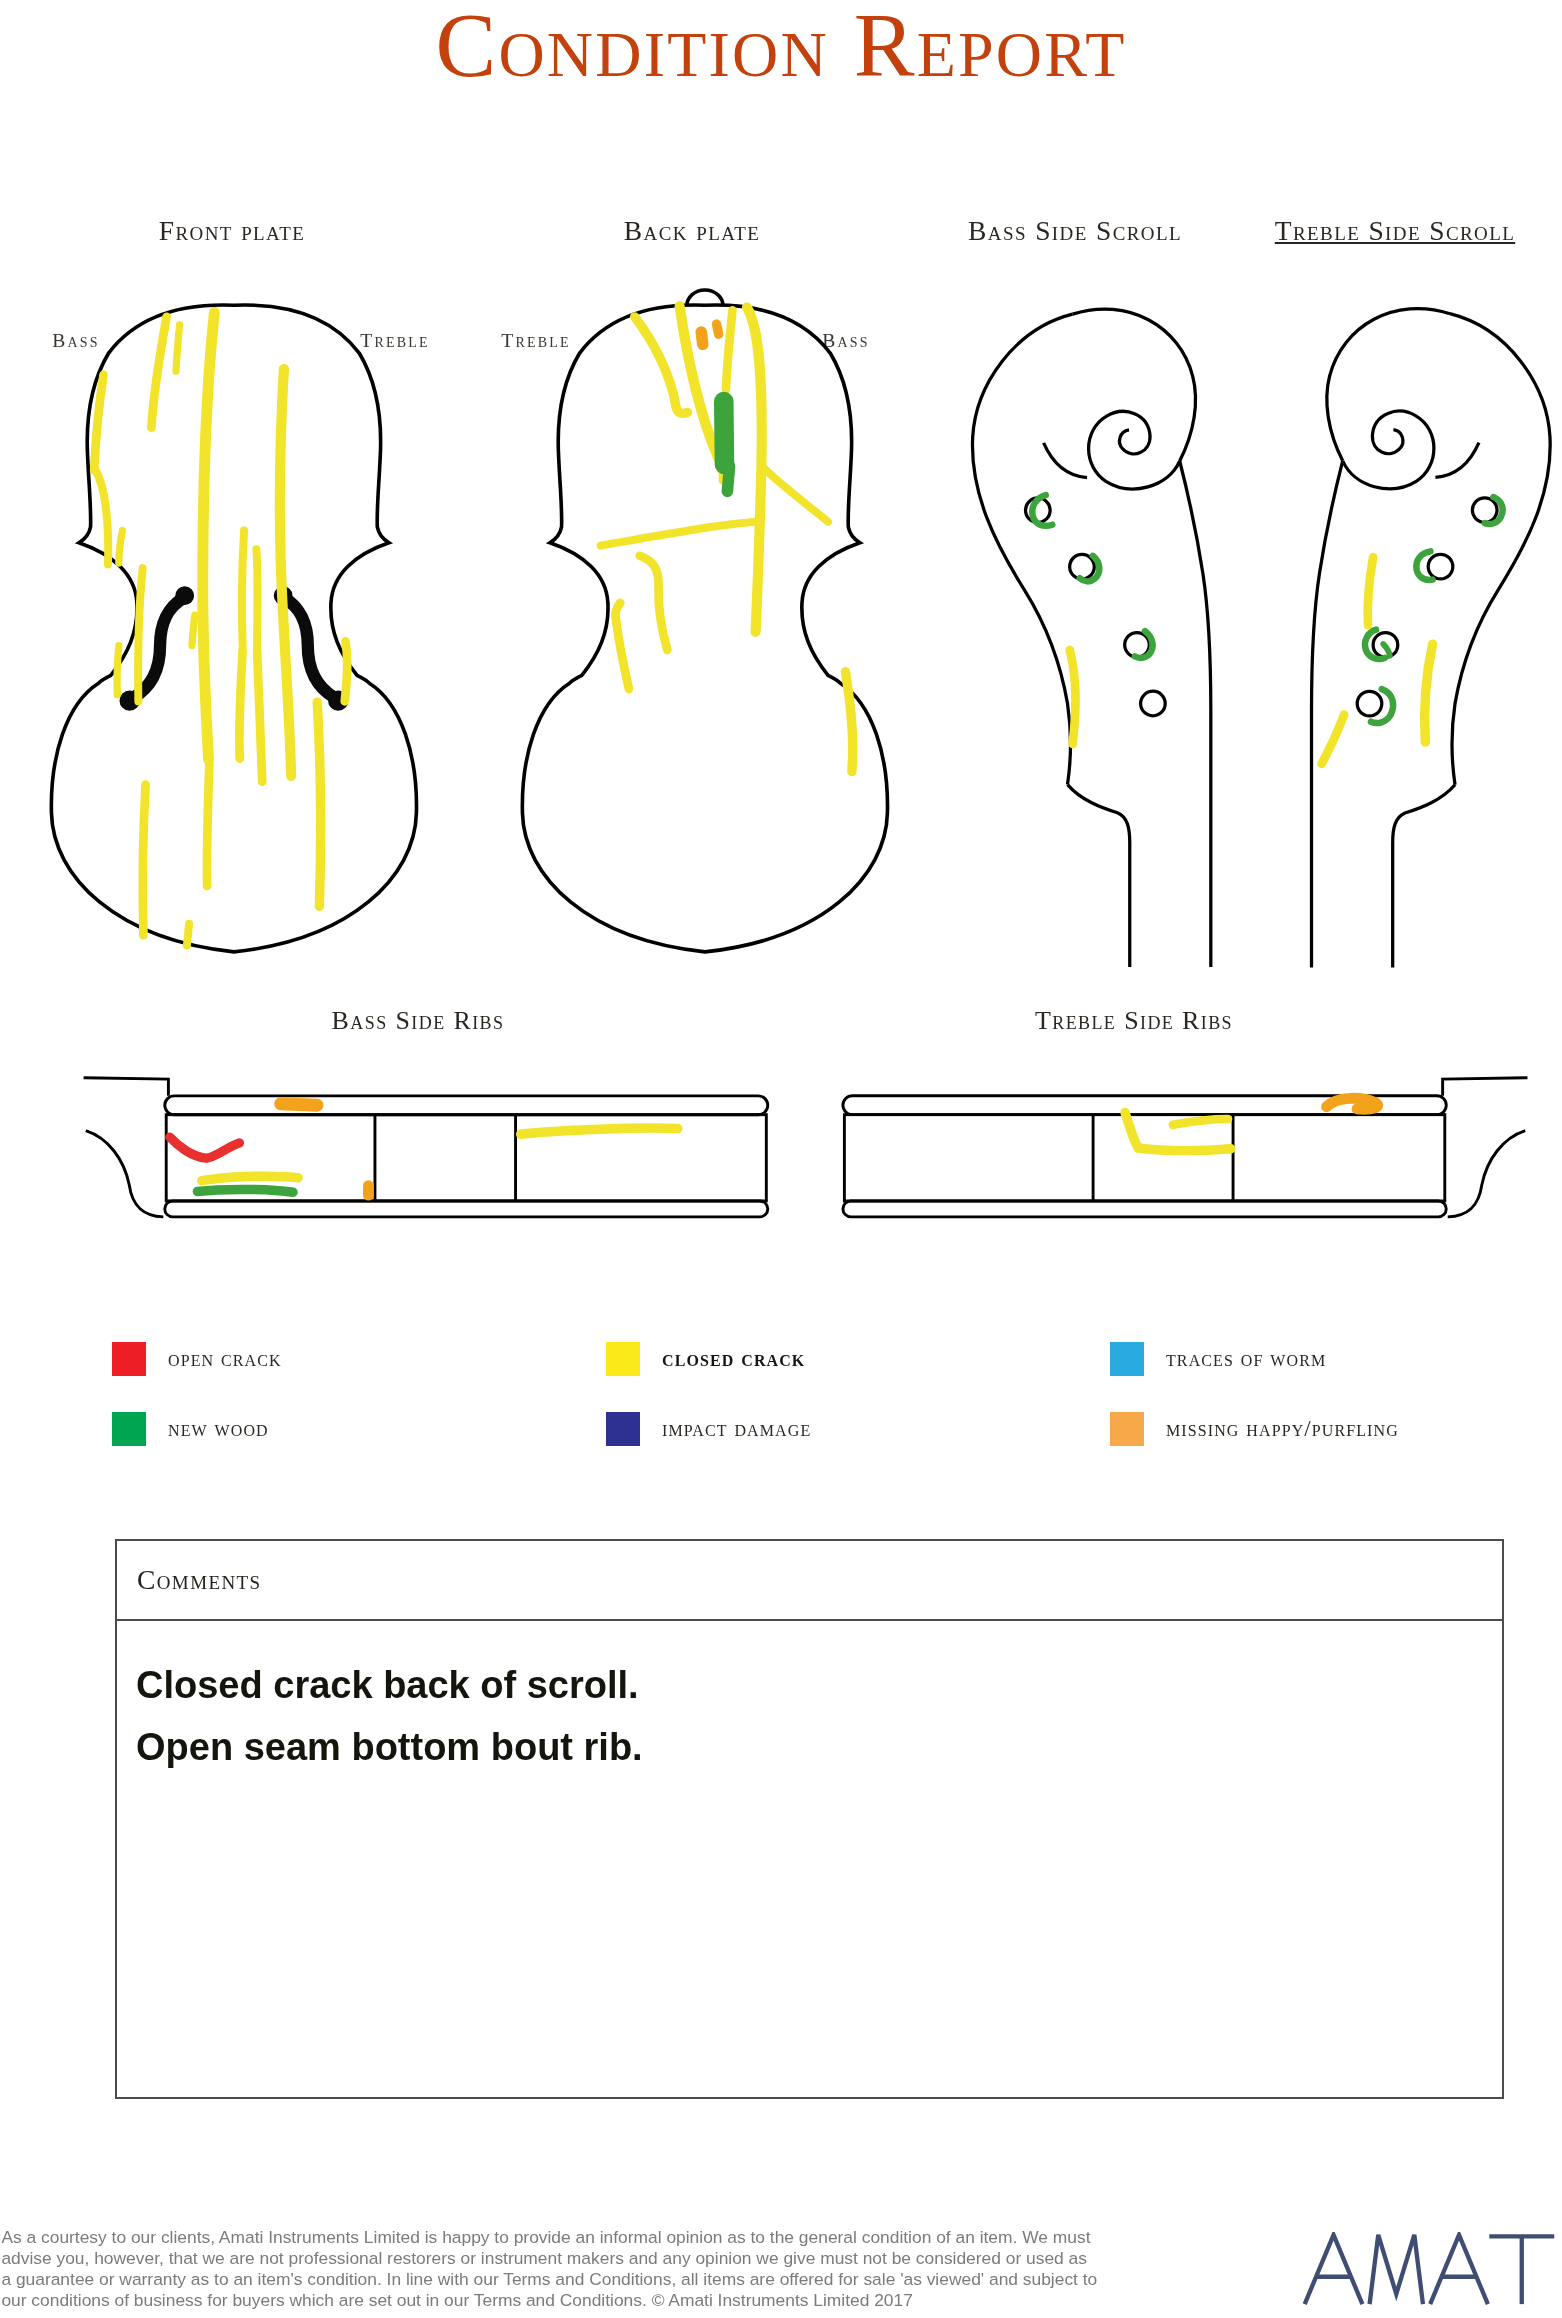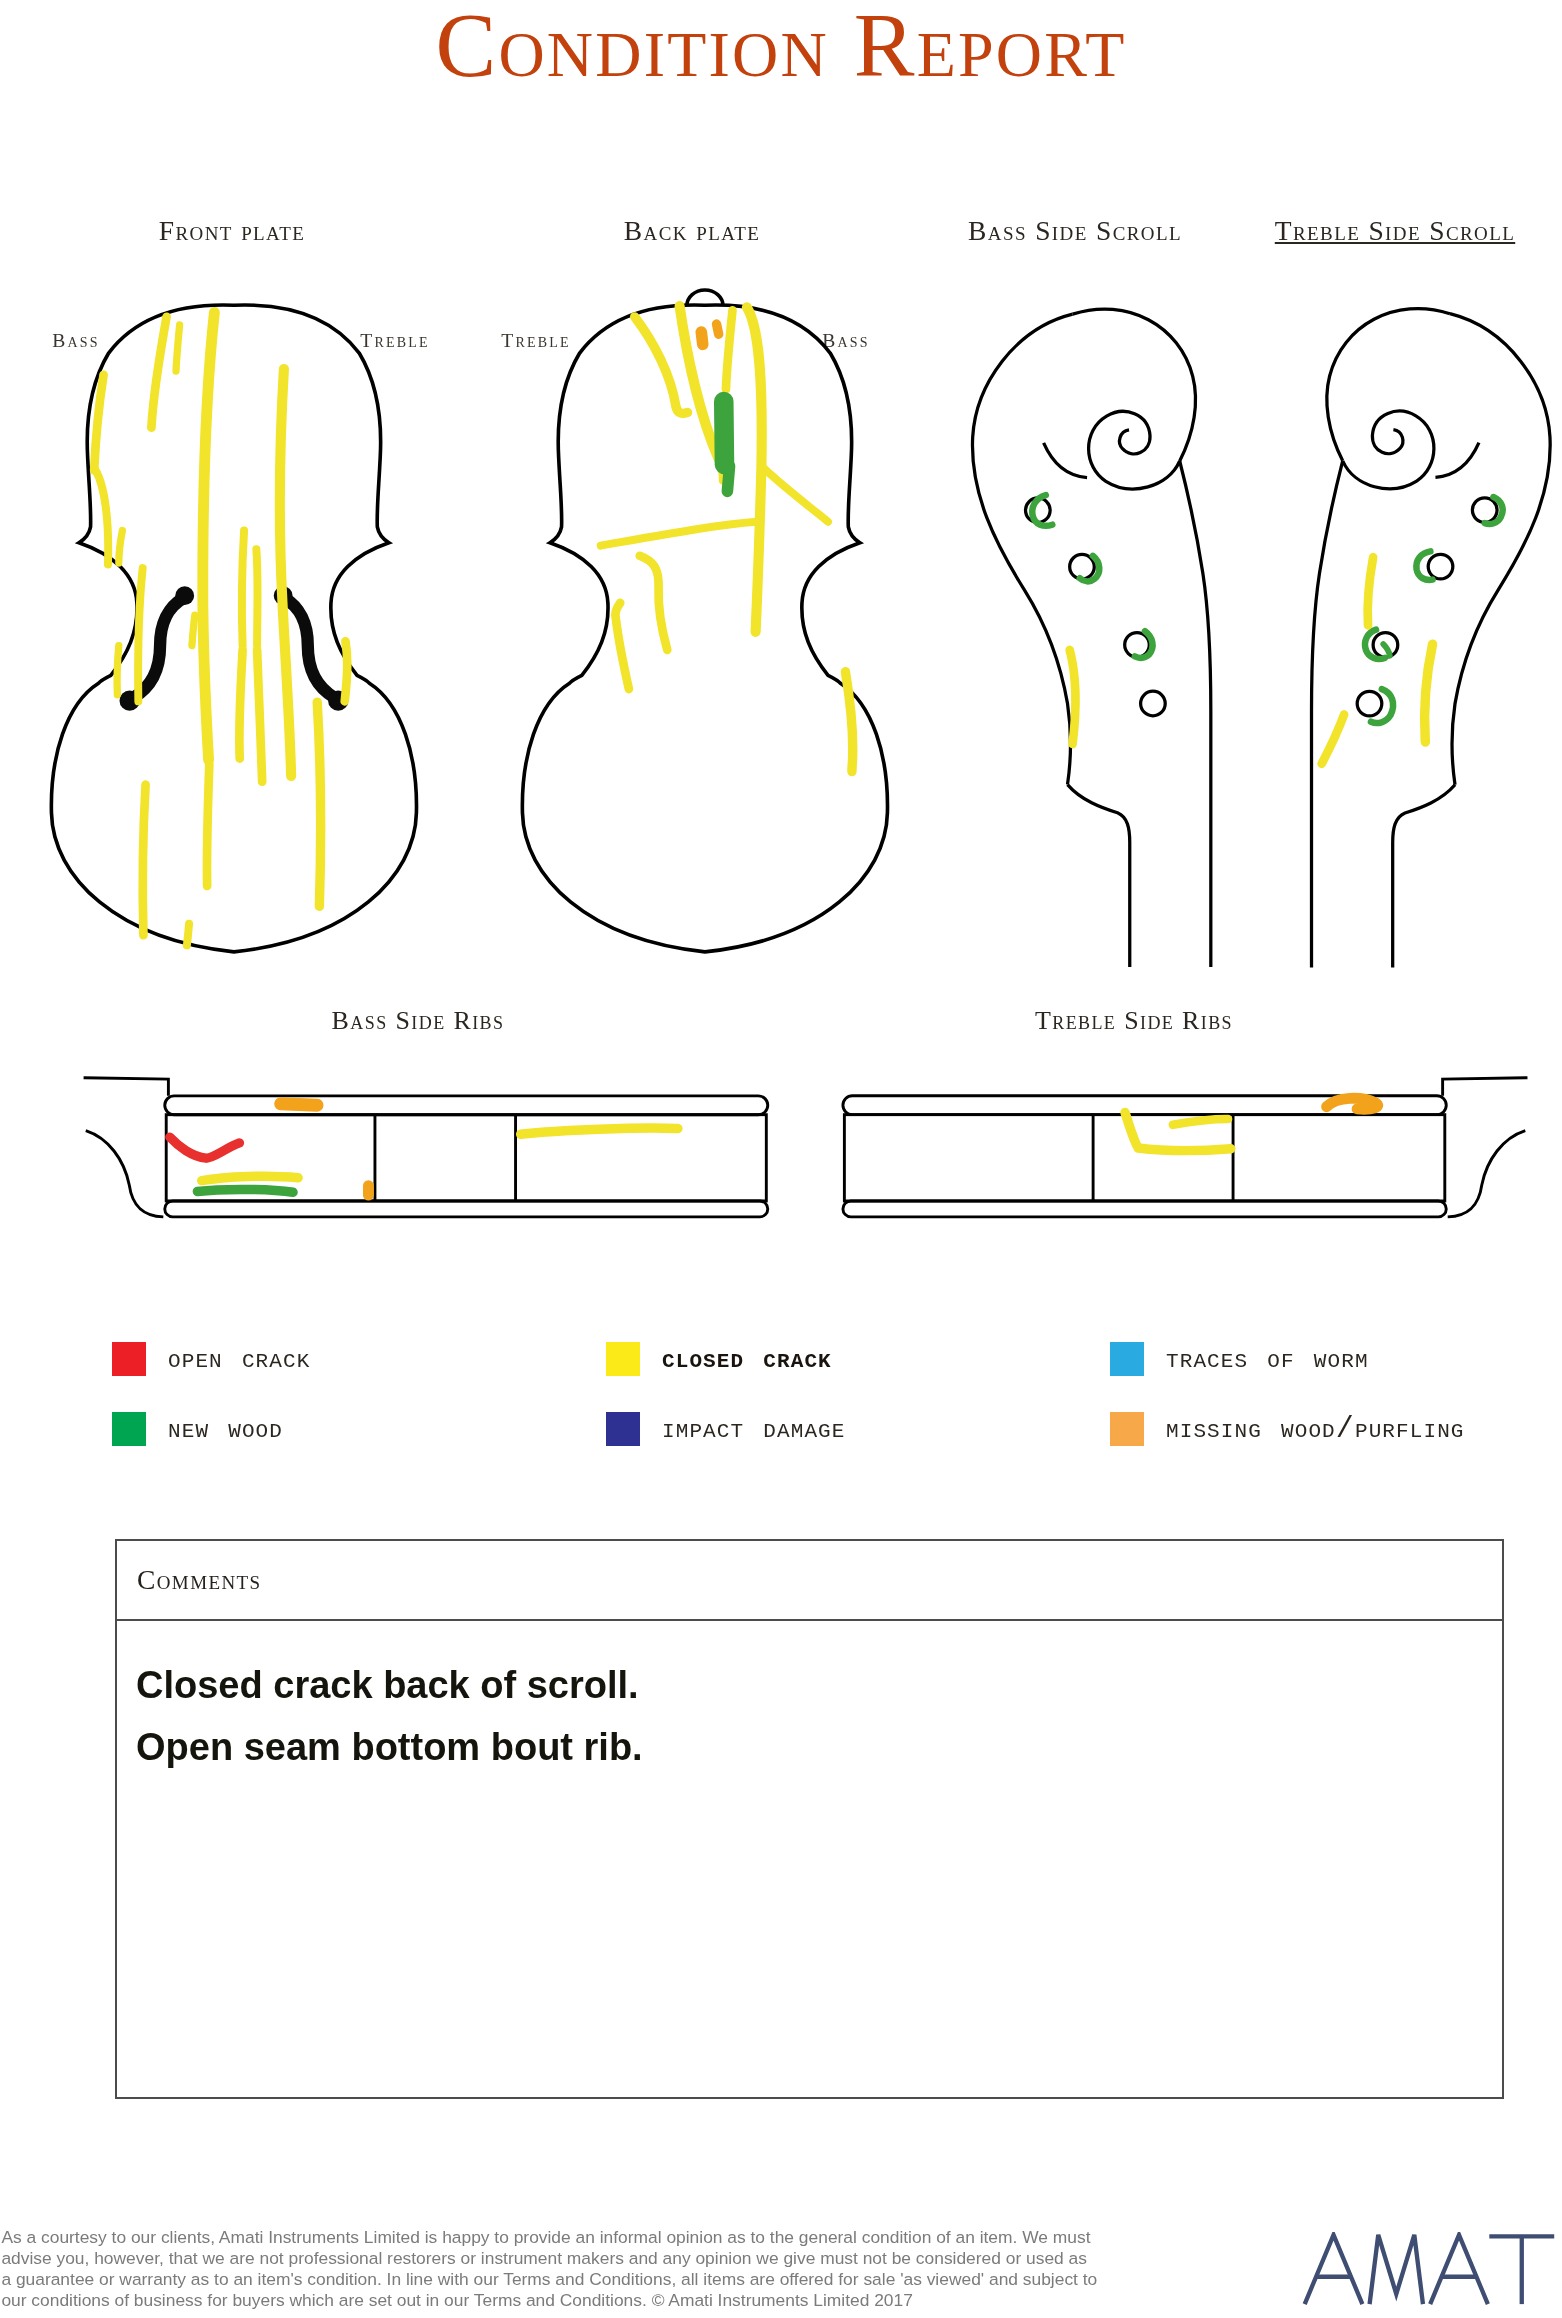--- a/index.html
+++ b/index.html
@@ -14,22 +14,22 @@
               font-size:26px;letter-spacing:1.4px;white-space:nowrap;color:#2b2620;}
   .side-label{position:absolute;transform:translateX(-50%);font-size:19.6px;letter-spacing:2.2px;
               color:#3a342e;white-space:nowrap;}
   .dsvg{position:absolute;}
   .dsvg path, .dsvg circle, .dsvg rect, .dsvg line{vector-effect:none;}
   
   #legend{position:absolute;left:112px;top:1342px;display:grid;
           grid-template-columns:494px 504px auto;grid-auto-rows:34px;row-gap:36px;}
   .legend-item{display:flex;align-items:center;}
   .swatch{width:34px;height:34px;display:inline-block;flex:0 0 auto;}
-  .legend-label{margin-left:22px;font-size:30px;letter-spacing:1.1px;font-variant:small-caps;
-                color:#2b2620;line-height:34px;font-family:Liberation Mono, monospace;}
+  .legend-label{margin-left:22px;font-size:23px;letter-spacing:1.1px;font-variant:small-caps;
+                color:#2b2620;line-height:34px;}
   .legend-item.bold .legend-label{font-weight:bold;color:#1a140f;}
   
   #comments-box{position:absolute;left:115px;top:1539px;width:1389px;height:560px;
                 border:2.2px solid #4c4c4c;box-sizing:border-box;background:#fff;}
   #comments-header{height:80px;border-bottom:2.2px solid #4c4c4c;display:flex;align-items:center;
                    padding-left:20px;box-sizing:border-box;}
   #comments-heading{font-size:27.5px;letter-spacing:1.4px;color:#26211b;}
   #comments-text{padding:33px 22px 0 19px;font-family:"Liberation Sans", sans-serif;
                  font-weight:bold;font-size:38px;line-height:62px;color:#15150d;}
   
@@ -224,21 +224,21 @@
       <div class="legend-item">
         <span class="swatch" style="background: rgb(0, 165, 81);"></span>
         <span class="legend-label">new wood</span>
       </div>
       <div class="legend-item">
         <span class="swatch" style="background: rgb(46, 49, 146);"></span>
         <span class="legend-label">impact damage</span>
       </div>
       <div class="legend-item">
         <span class="swatch" style="background: rgb(247, 168, 72);"></span>
-        <span class="legend-label">missing wood/purfling</span>
+        <span class="legend-label">missing happy/purfling</span>
       </div>
     </div>
 
   <div id="comments-box">
     <div id="comments-header">
       <span id="comments-heading" class="sc">Comments</span>
     </div>
     <div id="comments-text">
         <div>Closed crack back of scroll.</div>
         <div>Open seam bottom bout rib.</div>

